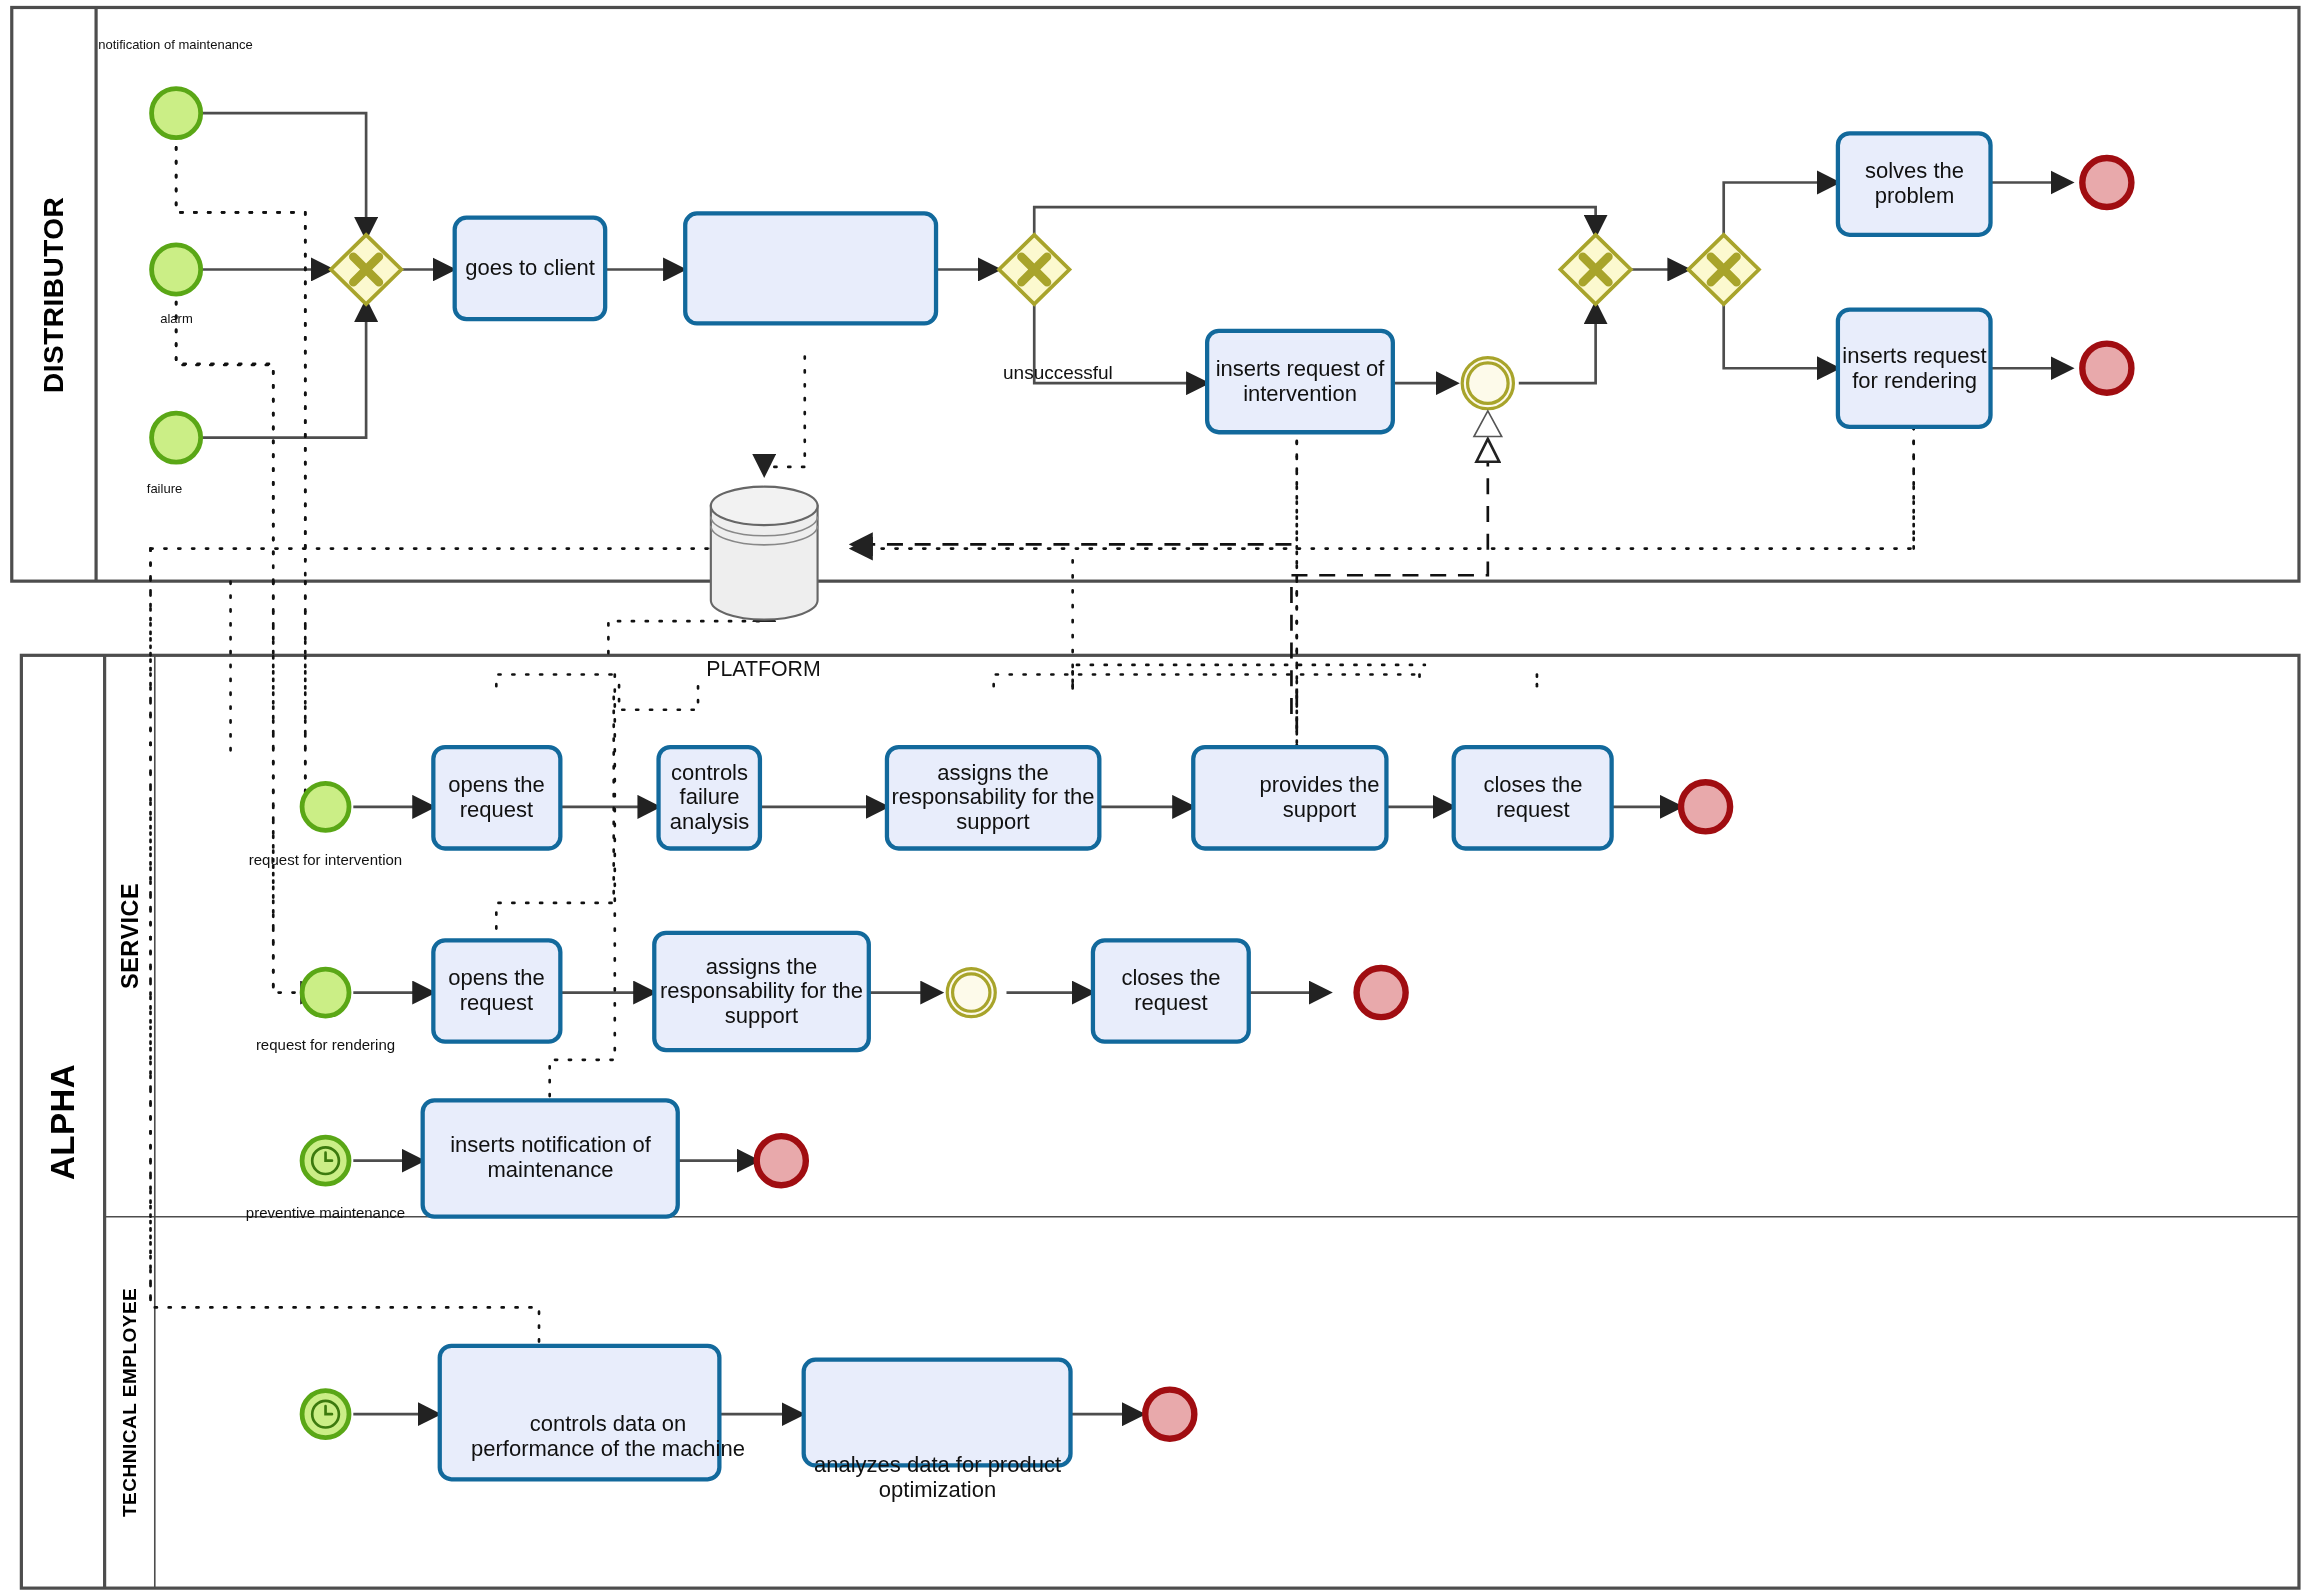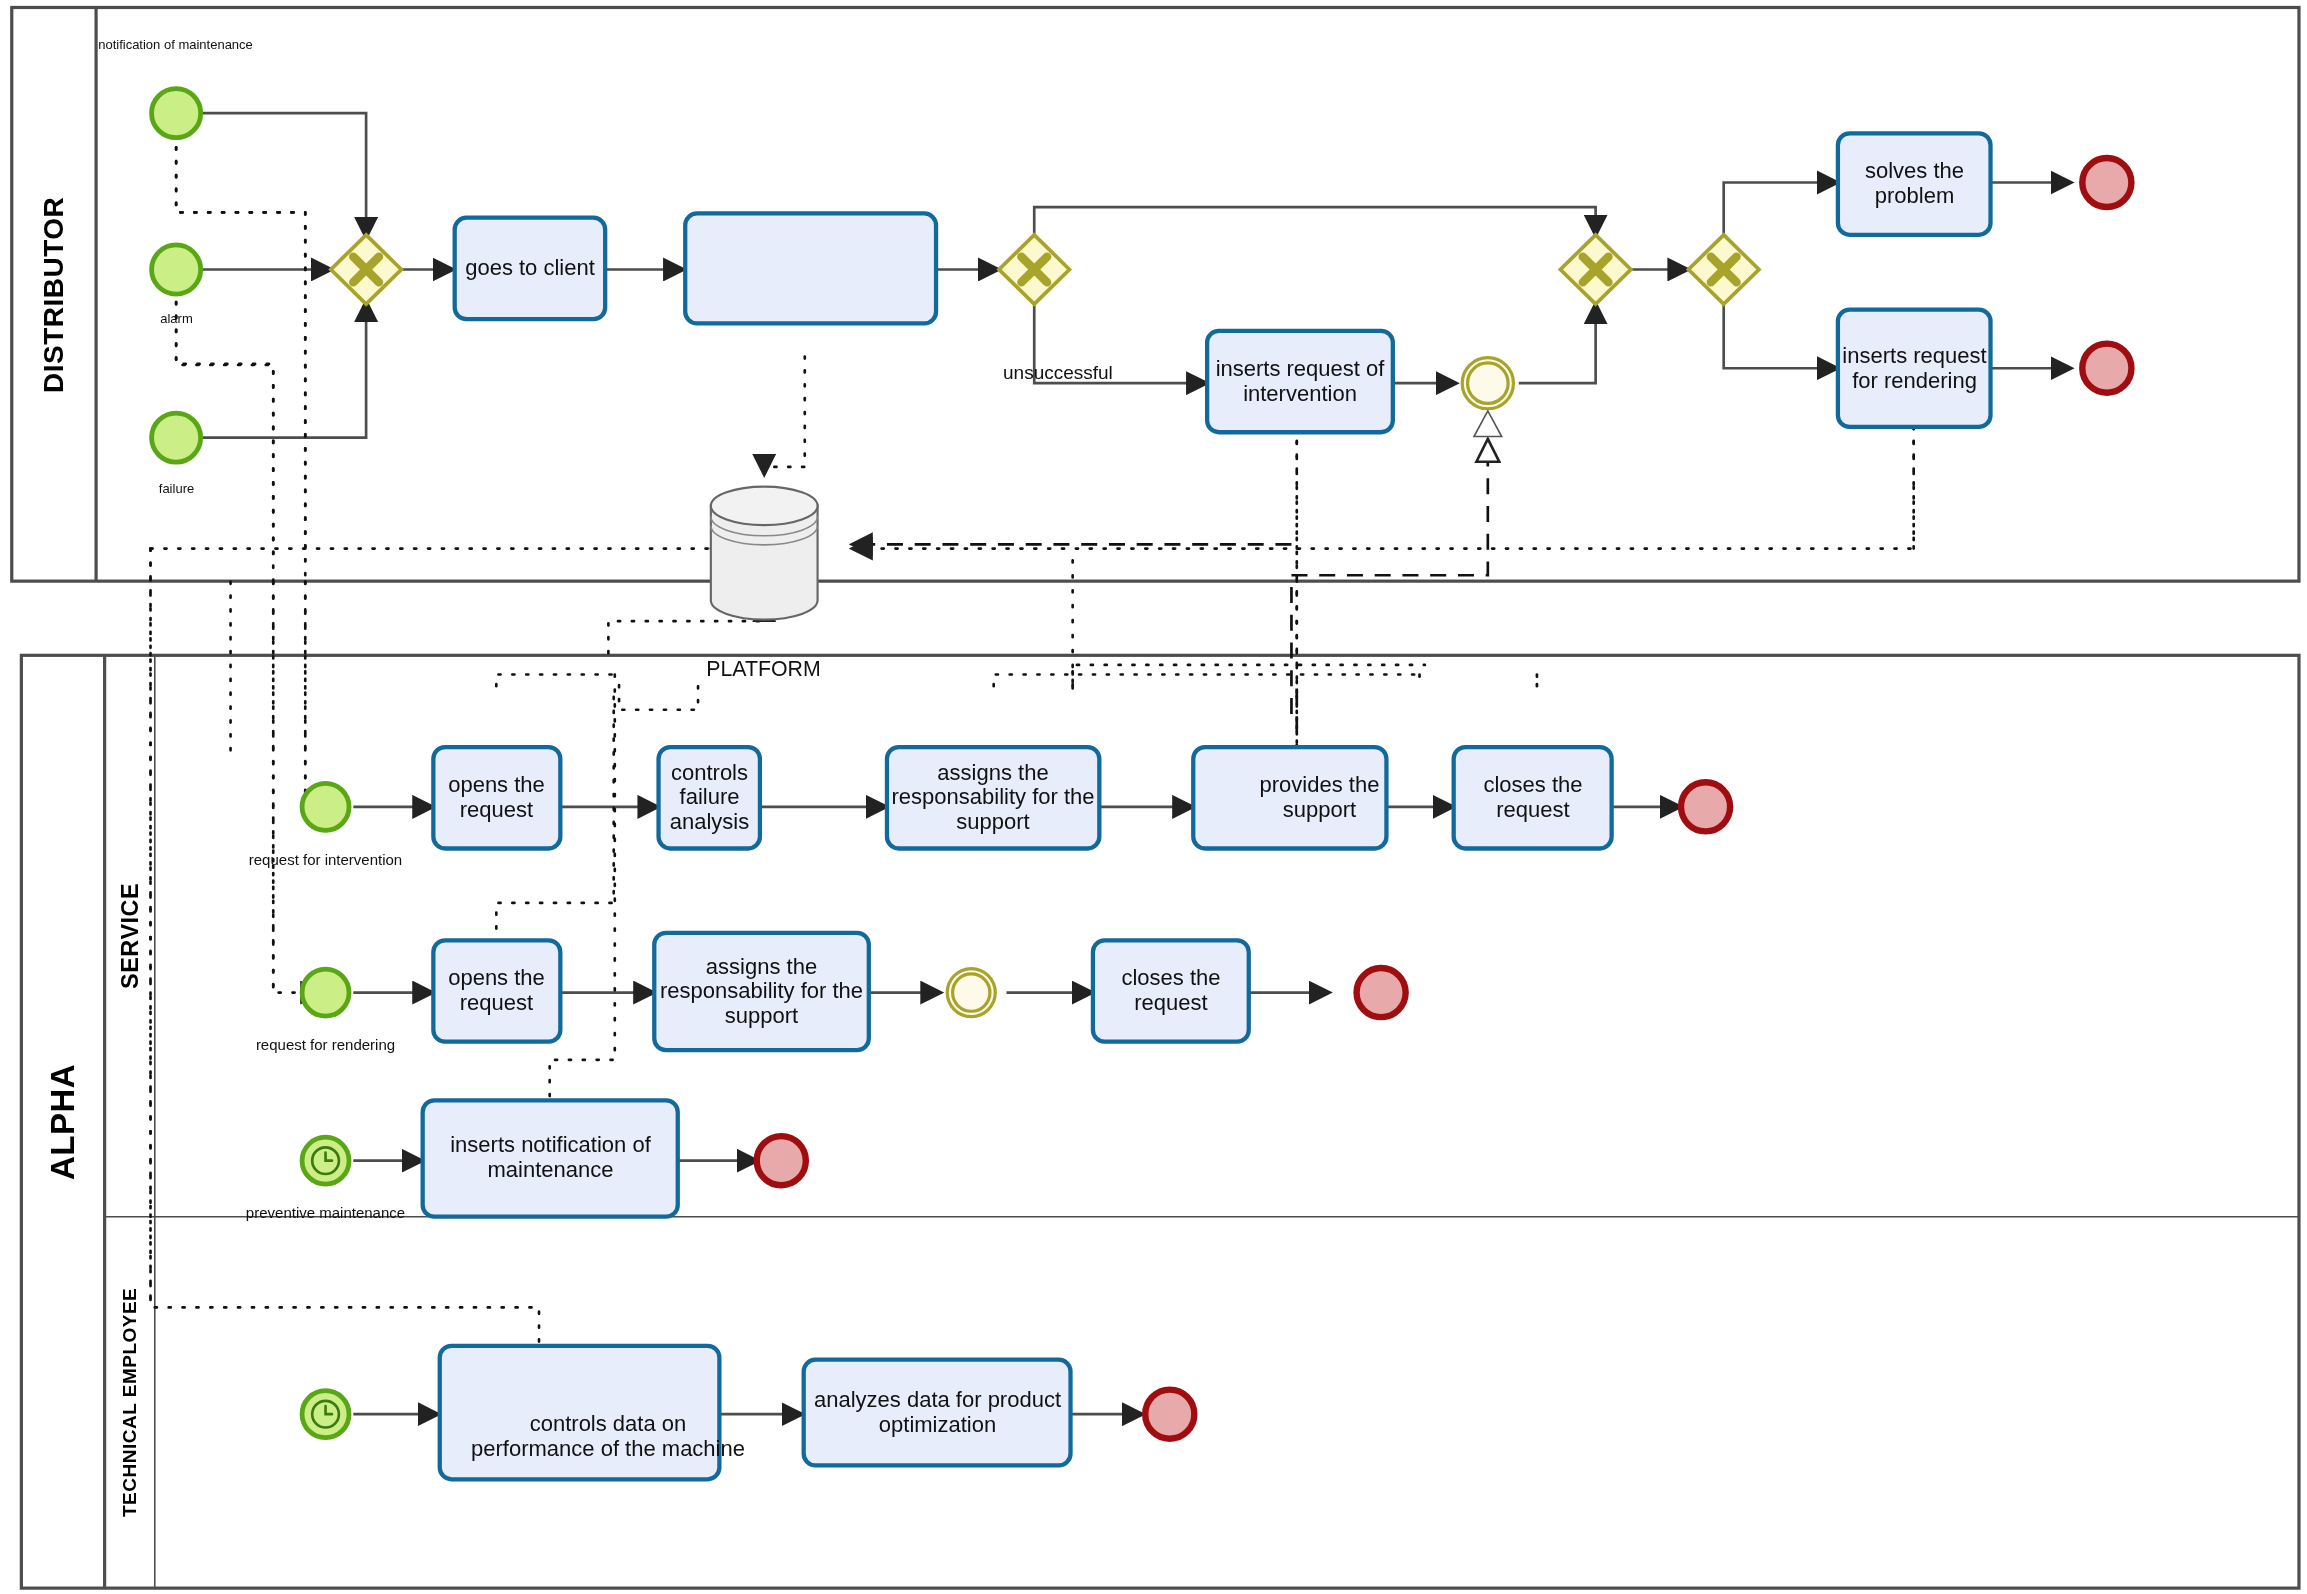--- a/index.html
+++ b/index.html
@@ -270,21 +270,21 @@
 <div class="lane-label" style="left:11.7px;top:7.5px;width:84px;height:574px;font-size:28px;">DISTRIBUTOR</div>
 
 <div class="lane-label" style="left:21.3px;top:655px;width:83px;height:933px;font-size:33px;">ALPHA</div>
 
 <div class="lane-label" style="left:105px;top:655px;width:50px;height:561px;font-size:23.5px;">SERVICE</div>
 
 <div class="lane-label" style="left:105px;top:1217px;width:50px;height:371px;font-size:19px;">TECHNICAL EMPLOYEE</div>
 
 <div class="node-label evt-label" style="left:85px;top:16px;width:181px;height:59px;">notification of maintenance</div>
 <div class="node-label evt-label" style="left:107px;top:305px;width:139px;height:28px;">alarm</div>
-<div class="node-label evt-label" style="left:107px;top:475px;width:139px;height:28px;">failure</div>
+<div class="node-label evt-label" style="left:95px;top:475px;width:139px;height:28px;">failure</div>
 
 <div class="node-label task-label" style="left:455px;top:218px;width:150px;height:101px;">goes to client</div>
 <div class="node-label task-label" style="left:1207px;top:331px;width:186px;height:101px;">inserts request of intervention</div>
 <div class="node-label task-label" style="left:1838px;top:133px;width:153px;height:101px;">solves the problem</div>
 <div class="node-label task-label" style="left:1838px;top:310px;width:153px;height:117px;">inserts request for rendering</div>
 
 <div class="node-label flow-label" style="left:1003px;top:359px;width:192px;height:28px;justify-content:flex-start;">unsuccessful</div>
 
 <div class="node-label ds-label" style="left:689px;top:619px;width:149px;height:30px;margin-top:36px;">PLATFORM</div>
 
@@ -296,16 +296,16 @@
 <div class="node-label task-label" style="left:659px;top:747px;width:101px;height:101px;">controls failure analysis</div>
 <div class="node-label task-label" style="left:887px;top:747px;width:212px;height:101px;">assigns the responsability for the support</div>
 <div class="node-label task-label" style="left:1193px;top:747px;width:193px;height:101px;padding-left:30px;">provides the support</div>
 <div class="node-label task-label" style="left:1454px;top:747px;width:158px;height:101px;">closes the request</div>
 <div class="node-label task-label" style="left:433px;top:940px;width:127px;height:101px;">opens the request</div>
 <div class="node-label task-label" style="left:654px;top:933px;width:215px;height:117px;">assigns the responsability for the support</div>
 <div class="node-label task-label" style="left:1093px;top:940px;width:156px;height:101px;">closes the request</div>
 <div class="node-label task-label" style="left:423px;top:1100px;width:255px;height:116px;">inserts notification of maintenance</div>
 
 <div class="node-label task-label" style="left:440px;top:1370px;width:280px;height:133px;margin-left:28px;">controls data on performance of the machine</div>
-<div class="node-label task-label" style="left:804px;top:1360px;width:267px;height:106px;">analyzes data for product optimization</div>
+<div class="node-label task-label" style="left:804px;top:1425px;width:267px;height:106px;">analyzes data for product optimization</div>
 
 </div>
 
 
 </body></html>

